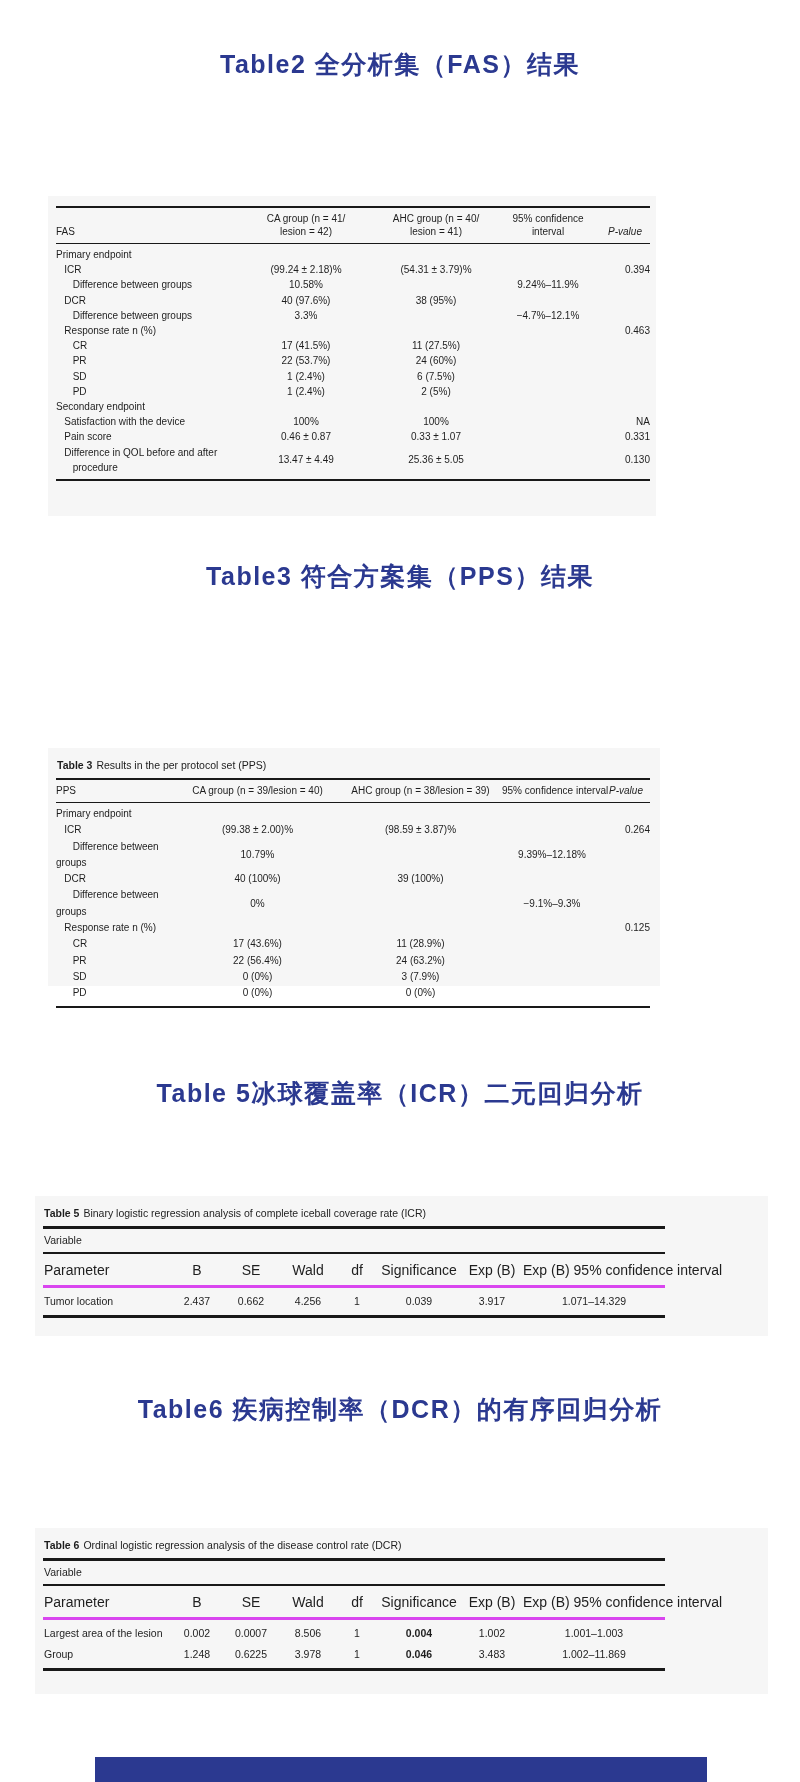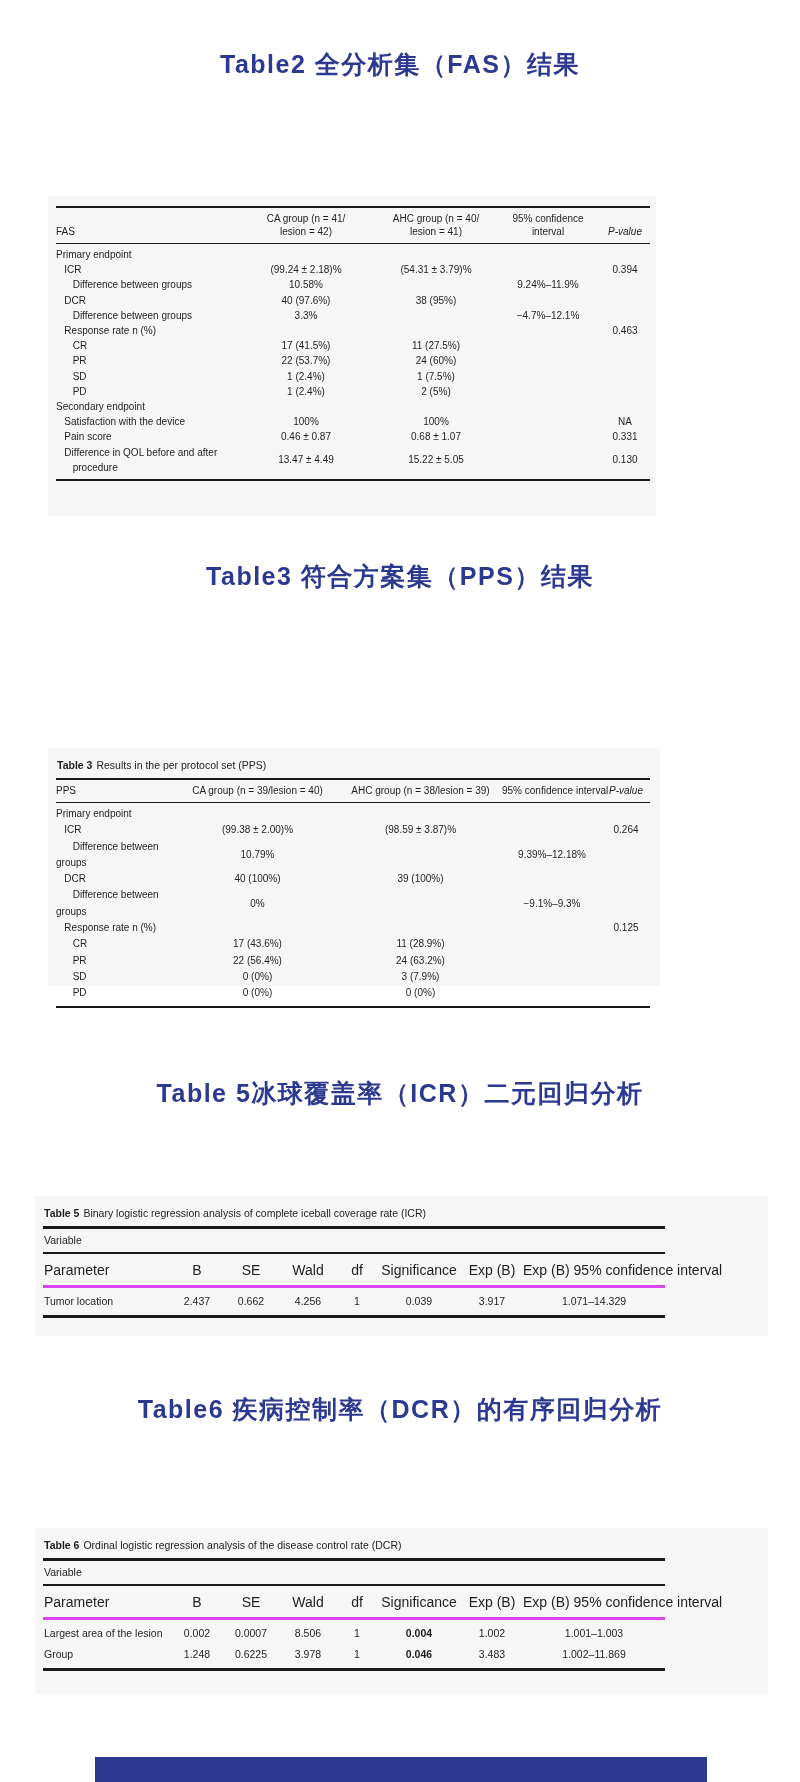--- a/index.html
+++ b/index.html
@@ -39,21 +39,21 @@
     padding:4px 0 5px; white-space:pre-line;
     border-bottom:1.4px solid #191919;
   }
   .clinical thead th:first-child { text-align:left; vertical-align:bottom; }
   .clinical thead th:nth-child(2), .clinical thead th:nth-child(3),
   .clinical thead th:nth-child(4) { text-align:center; }
   .clinical thead th:last-child { text-align:center; vertical-align:bottom; font-style:italic; }
   .clinical td { line-height:15.2px; white-space:nowrap; }
   .clinical td:first-child { text-align:left; white-space:pre-wrap; }
   .clinical td:nth-child(2), .clinical td:nth-child(3), .clinical td:nth-child(4) { text-align:center; }
-  .clinical td:nth-child(5) { text-align:center; }
+  .clinical td:nth-child(5) { text-align:right; }
   .clinical tbody tr:first-child td { padding-top:3px; }
   .clinical tbody tr:last-child td { border-bottom:2.5px solid #191919; padding-bottom:4px; }
   #table-3 td { line-height:16.3px; }
   #table-3 thead th { white-space:nowrap; }
 
   
   .regression { width:622px; border-top:3px solid #191919; font-size:10.5px; }
   .regression .variable-row td {
     text-align:left; padding:5px 0 6px 1px;
     border-bottom:2.5px solid #191919; font-size:10.5px;
@@ -156,21 +156,21 @@
         <tr>
           <td>      PR</td>
           <td>22 (53.7%)</td>
           <td>24 (60%)</td>
           <td></td>
           <td></td>
         </tr>
         <tr>
           <td>      SD</td>
           <td>1 (2.4%)</td>
-          <td>1 (7.5%)</td>
+          <td>6 (7.5%)</td>
           <td></td>
           <td></td>
         </tr>
         <tr>
           <td>      PD</td>
           <td>1 (2.4%)</td>
           <td>2 (5%)</td>
           <td></td>
           <td></td>
         </tr>
@@ -184,29 +184,29 @@
         <tr>
           <td>   Satisfaction with the device</td>
           <td>100%</td>
           <td>100%</td>
           <td></td>
           <td>NA</td>
         </tr>
         <tr>
           <td>   Pain score</td>
           <td>0.46 ± 0.87</td>
-          <td>0.68 ± 1.07</td>
+          <td>0.33 ± 1.07</td>
           <td></td>
           <td>0.331</td>
         </tr>
         <tr>
           <td>   Difference in QOL before and after
       procedure</td>
           <td>13.47 ± 4.49</td>
-          <td>15.22 ± 5.05</td>
+          <td>25.36 ± 5.05</td>
           <td></td>
           <td>0.130</td>
         </tr>
       </tbody>
   </table>
 </div>
 
 <div id="title-2" class="section-title">Table3 符合方案集（PPS）结果</div>
 
 <div id="panel-t3" class="panel">

